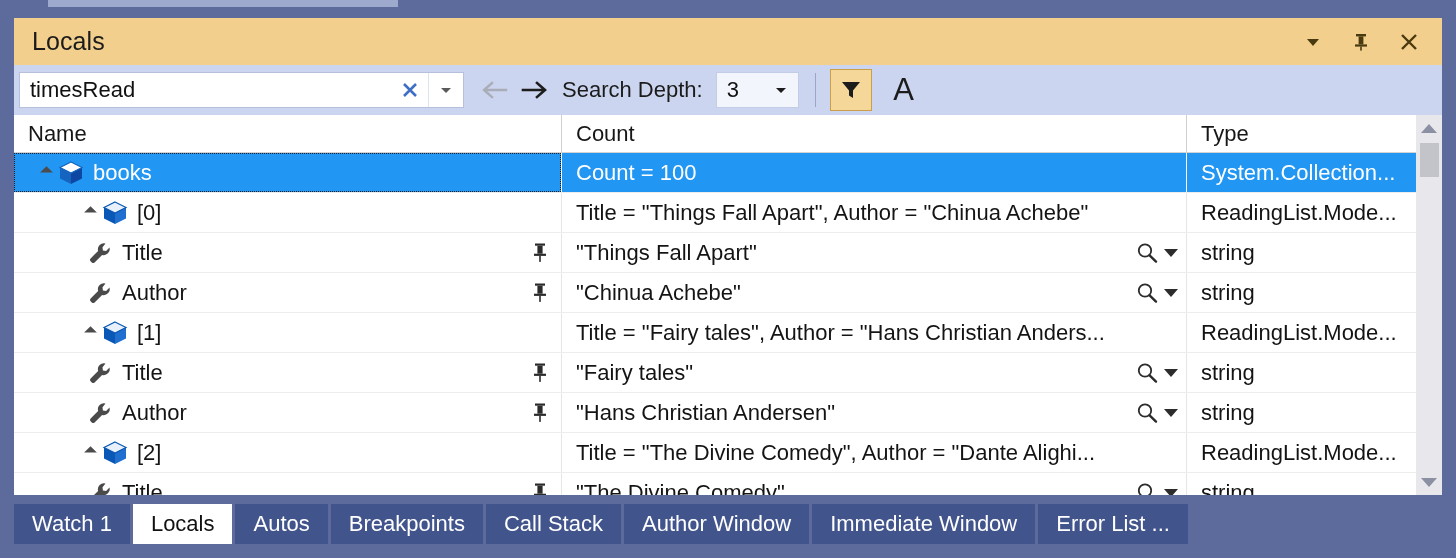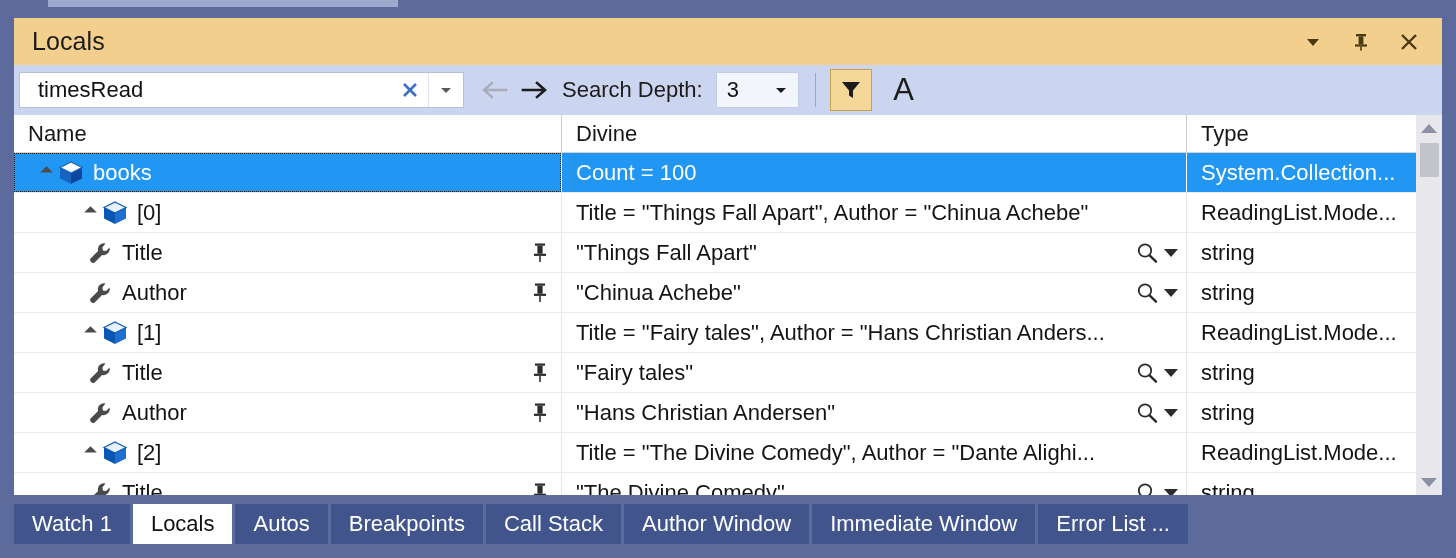--- a/index.html
+++ b/index.html
@@ -76,21 +76,21 @@
     box-sizing: border-box;
   }
   #search-input {
     border: 0;
     outline: none;
     flex: 1;
     height: 100%;
     font-family: "Liberation Sans", sans-serif;
     font-size: 22px;
     color: #111;
-    padding-left: 18px;
+    padding-left: 10px;
     background: transparent;
   }
   #search-clear {
     width: 36px; height: 100%;
     display: flex; align-items: center; justify-content: center;
     color: #3f6fc4;
     font-size: 24px;
     line-height: 1;
   }
   #search-dropdown {
@@ -387,21 +387,21 @@
       </svg>
     </div>
 
     <div id="font-btn">A</div>
   </div>
 
   <div id="grid">
 
     <div id="grid-header">
       <div class="hcell col-name">Name</div>
-      <div class="hcell col-value sep">Divine</div>
+      <div class="hcell col-value sep">Count</div>
       <div class="hcell col-type sep">Type</div>
     </div>
 
     <div id="rows-container">
         <div class="row selected">
           <div class="cell c-name ind-1">
             <div class="twisty"></div>
             <span class="ico">
               <svg width="26" height="26" viewBox="0 0 26 26">
                 <path d="M13 2 L24 7.5 L13 13 L2 7.5 Z" fill="#ffffff"></path>

